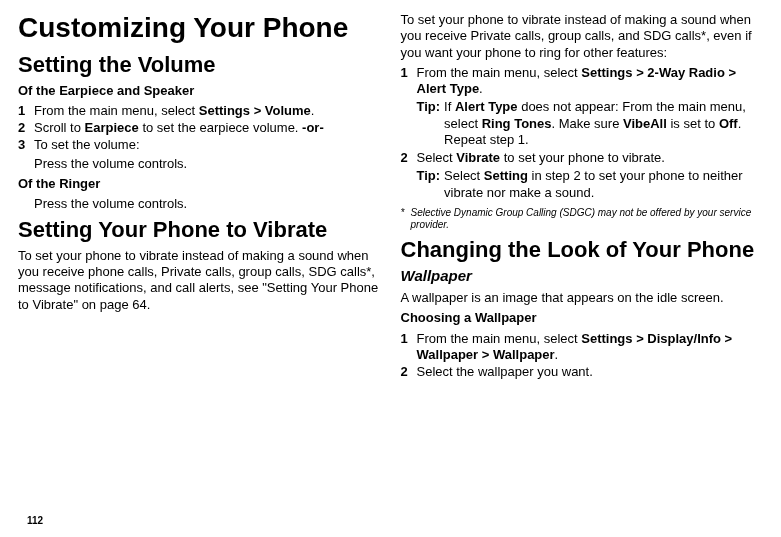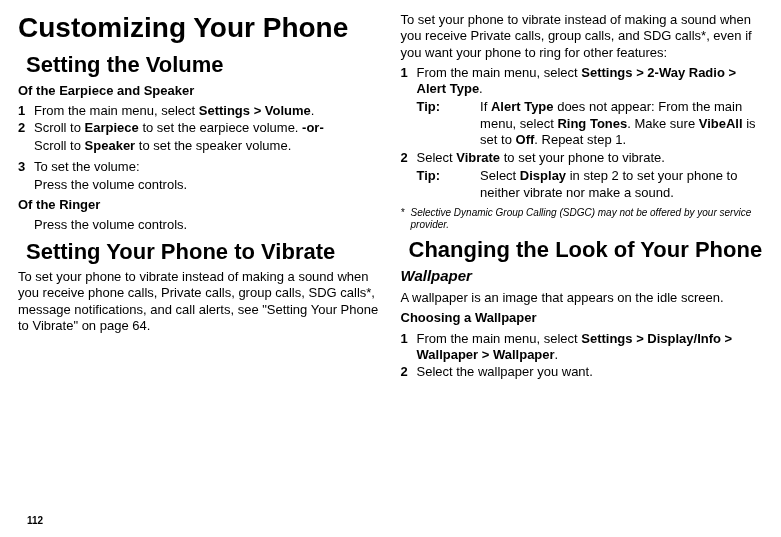--- a/index.html
+++ b/index.html
@@ -24,21 +24,21 @@
     min-width: 0;
   }
   h1 {
     font-size: 28px;
     font-weight: bold;
     margin: 0 0 6px 0;
   }
   h2 {
     font-size: 22px;
     font-weight: bold;
-    margin: 4px 0 4px 8px;
+    margin: 4px 0 4px 0;
   }
   h3 {
     font-size: 15px;
     font-weight: bold;
     margin: 4px 0 4px 0;
     font-style: italic;
   }
   h4 {
     font-size: 13px;
     font-weight: bold;
@@ -58,21 +58,20 @@
   }
   .list-body {
     flex: 1;
   }
   .indent {
     margin-left: 16px;
   }
   .tip-row {
     display: flex;
     margin: 2px 0 2px 16px;
-    gap: 36px;
   }
   .tip-label {
     font-weight: bold;
     flex-shrink: 0;
     white-space: nowrap;
     margin-right: 4px;
   }
   .tip-body {
     flex: 1;
   }
@@ -114,23 +113,20 @@
       </div>
     </div>
 
     <div class="list-row">
       <div class="list-num">2</div>
       <div class="list-body">
         <span>Scroll to </span><b>Earpiece</b><span> to set the earpiece volume. </span><b>-or-</b>
       </div>
     </div>
 
-    <p class="indent">
-      <span>Scroll to </span><b>Speaker</b><span> to set the speaker volume.</span>
-    </p>
 
     <div class="list-row">
       <div class="list-num">3</div>
       <div class="list-body">To set the volume:</div>
     </div>
 
     <p class="indent">Press the volume controls.</p>
 
     <h4>Of the Ringer</h4>
     <p class="indent">Press the volume controls.</p>
@@ -159,21 +155,21 @@
     <div class="list-row">
       <div class="list-num">2</div>
       <div class="list-body">
         <span>Select </span><b>Vibrate</b><span> to set your phone to vibrate.</span>
       </div>
     </div>
 
     <div class="tip-row">
       <div class="tip-label">Tip:</div>
       <div class="tip-body">
-        <span>Select </span><b>Display</b><span> in step 2 to set your phone to neither vibrate nor make a sound.</span>
+        <span>Select </span><b>Setting</b><span> in step 2 to set your phone to neither vibrate nor make a sound.</span>
       </div>
     </div>
 
     <div class="footnote">
       <div class="fn-mark">*</div>
       <div>Selective Dynamic Group Calling (SDGC) may not be offered by your service provider.</div>
     </div>
 
     <h2>Changing the Look of Your Phone</h2>
 

